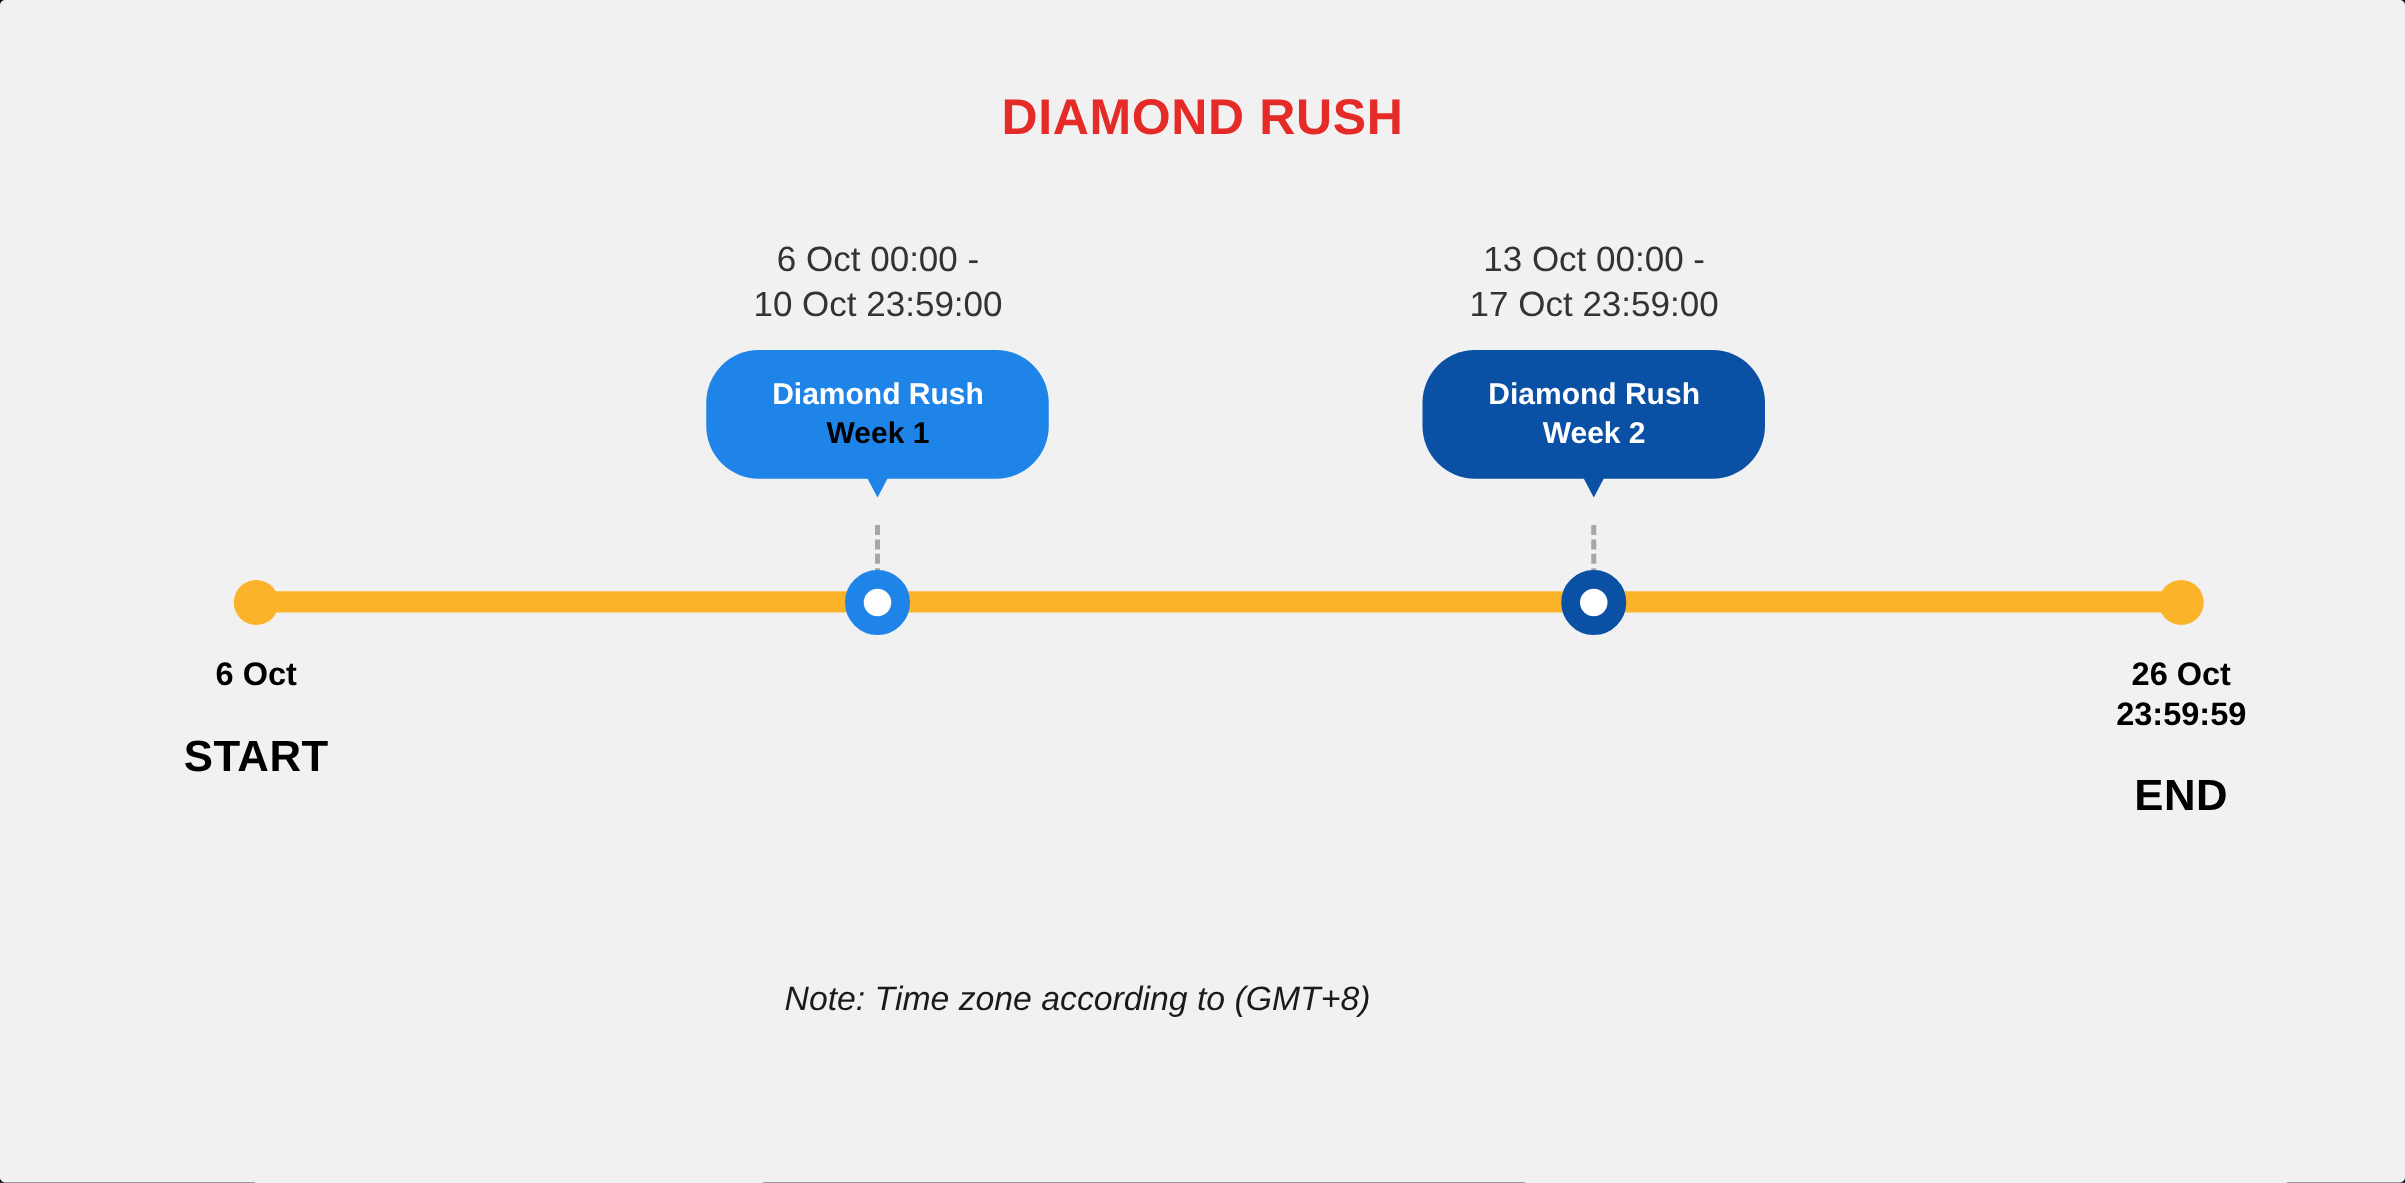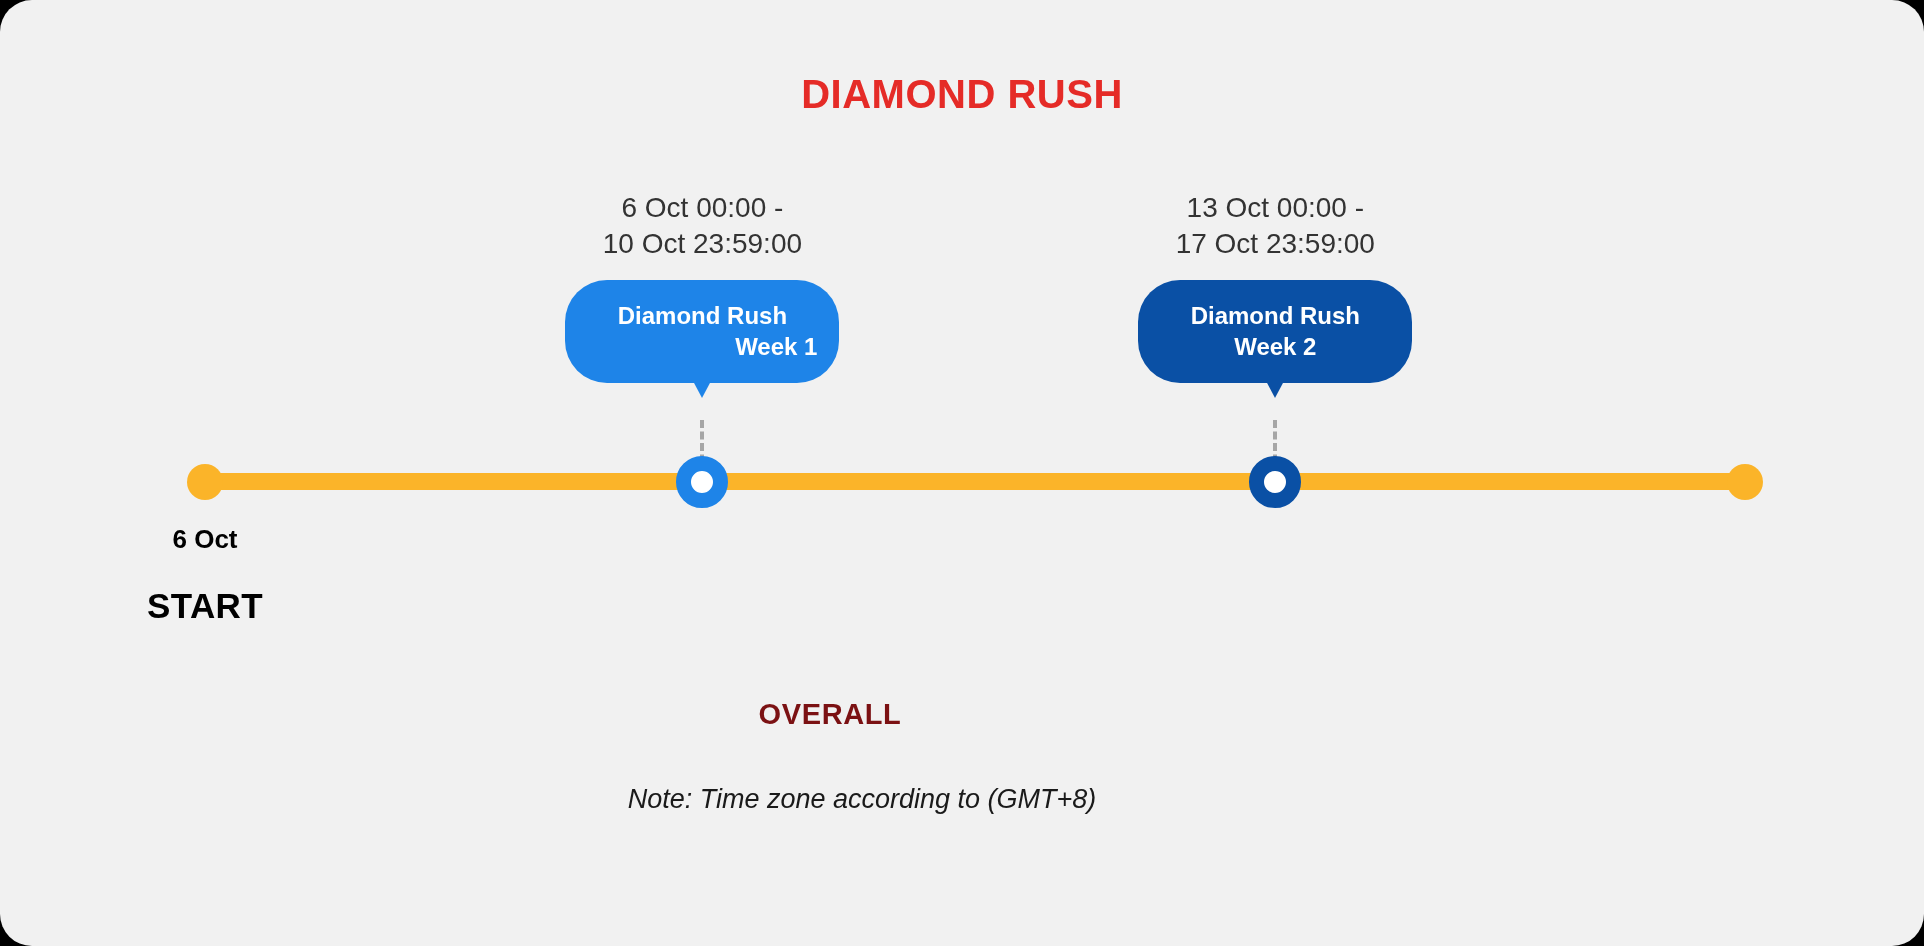--- a/index.html
+++ b/index.html
@@ -16,21 +16,21 @@
   }
 
   
   .card {
     position: absolute;
     left: 0;
     top: 0;
     width: 1924px;
     height: 946px;
     background: #F1F1F1;
-    border-radius: 32px;
+    border-radius: 4px;
     overflow: hidden;
   }
 
   
   .title {
     position: absolute;
     left: 0;
     top: 72px;
     width: 1924px;
     text-align: center;
@@ -188,21 +188,21 @@
   <div class="title">DIAMOND RUSH</div>
 
   <div class="milestone" id="milestone-0" style="left: 702.42px;">
     <div class="milestone-dates">
       <span class="dline">6 Oct 00:00 -</span>
       <span class="dline">10 Oct 23:59:00</span>
     </div>
     <div class="badge-wrap">
       <div class="badge" id="badge-0" style="background: rgb(30, 132, 232); color: rgb(30, 132, 232);">
         <span class="bline" style="color: rgb(255, 255, 255);">Diamond Rush</span>
-        <span class="bline" style="color: #ffffff; text-align: right;">Week 1</span>
+        <span class="bline" style="color: #000000;">Week 1</span>
         <span class="badge-tail"></span>
       </div>
     </div>
   </div>
   <div class="connector" id="connector-0" style="left: 700.42px; border-left-color: rgb(166, 166, 166);"></div>
 
   <div class="milestone" id="milestone-1" style="left: 1275.3px;">
     <div class="milestone-dates">
       <span class="dline">13 Oct 00:00 -</span>
       <span class="dline">17 Oct 23:59:00</span>
@@ -223,18 +223,24 @@
   <div class="marker" id="marker-0" style="left: 702.42px; border-color: rgb(30, 132, 232);"></div>
   <div class="marker" id="marker-1" style="left: 1275.3px; border-color: rgb(10, 80, 165);"></div>
 
   <div class="endpoint-caption" id="caption-start" style="left: 205px;">
     <div class="endpoint-date">
       <span class="eline">6 Oct</span>
     </div>
     <div class="endpoint-tag">START</div>
   </div>
 
-
-  <div class="overall">OVERALL</div>
+  <div class="endpoint-caption" id="caption-end" style="left: 1745px;">
+    <div class="endpoint-date">
+      <span class="eline">26 Oct</span>
+      <span class="eline">23:59:59</span>
+    </div>
+    <div class="endpoint-tag">END</div>
+  </div>
+
 
   <div class="note">Note: Time zone according to (GMT+8)</div>
 
 </div>
 
 </body></html>

